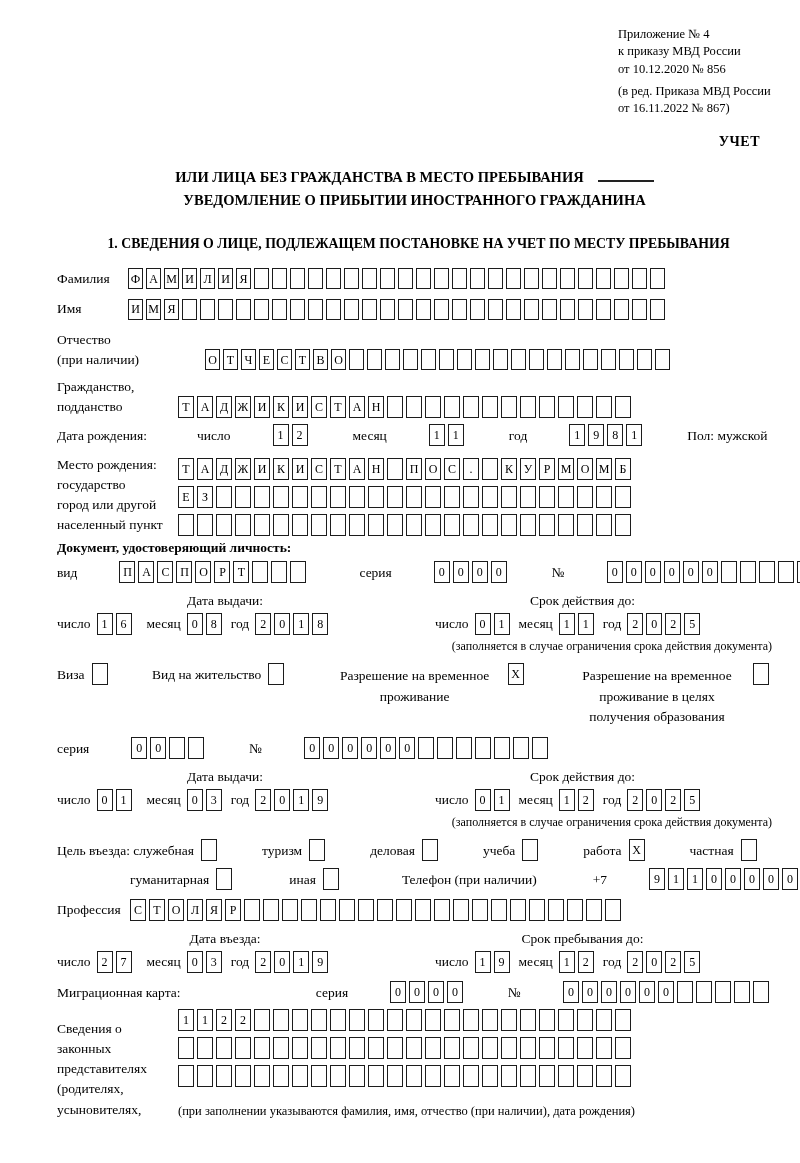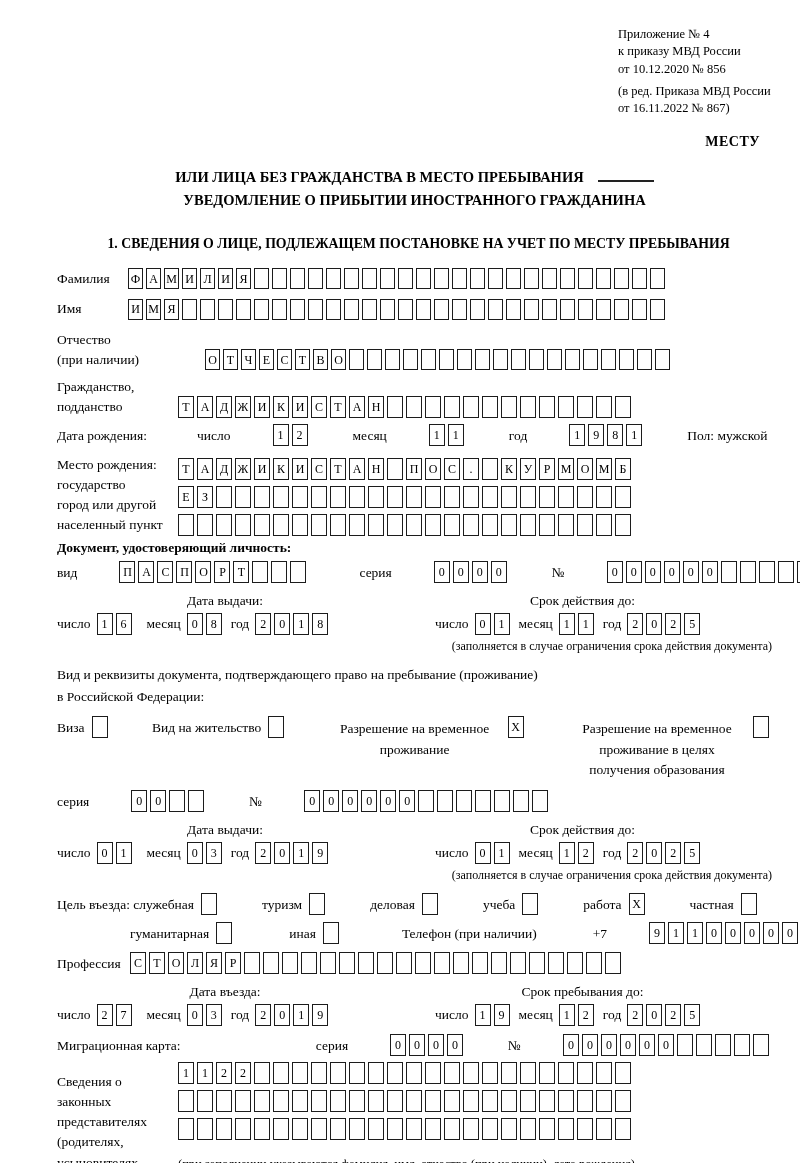--- a/index.html
+++ b/index.html
@@ -57,21 +57,21 @@
   <div class="appendix">
     <div>Приложение № 4</div>
     <div>к приказу МВД России</div>
     <div>от 10.12.2020 № 856</div>
     <div class="amend">
       <div>(в ред. Приказа МВД России</div>
       <div>от 16.11.2022 № 867)</div>
     </div>
   </div>
 
-  <div class="form-label">МЕСТУ</div>
+  <div class="form-label">УЧЕТ</div>
 
   <div class="title">
     <div><span>ИЛИ ЛИЦА БЕЗ ГРАЖДАНСТВА В МЕСТО ПРЕБЫВАНИЯ</span><span class="blank-line"></span></div>
     <div>УВЕДОМЛЕНИЕ О ПРИБЫТИИ ИНОСТРАННОГО ГРАЖДАНИНА</div>
   </div>
 
   <div class="section-heading">1. СВЕДЕНИЯ О ЛИЦЕ, ПОДЛЕЖАЩЕМ ПОСТАНОВКЕ НА УЧЕТ ПО МЕСТУ ПРЕБЫВАНИЯ</div>
 
   <div class="frow" style="margin-top:13px;">
     <span class="flabel w71">Фамилия</span>
@@ -411,24 +411,20 @@
             <span class="cell">2</span>
             <span class="cell">0</span>
             <span class="cell">2</span>
             <span class="cell">5</span>
           </div>
       </div>
       <div class="dnote">(заполняется в случае ограничения срока действия документа)</div>
     </div>
   </div>
 
-  <div class="para">
-    <div>Вид и реквизиты документа, подтверждающего право на пребывание (проживание)</div>
-    <div>в Российской Федерации:</div>
-  </div>
 
   <div class="cbrow">
     <div class="cbitem">
       <span class="cblabel">Виза</span>
       <div class="boxrow">
           <span class="cell"></span>
         </div>
     </div>
     <div class="cbitem">
       <span class="cblabel">Вид на жительство</span>

